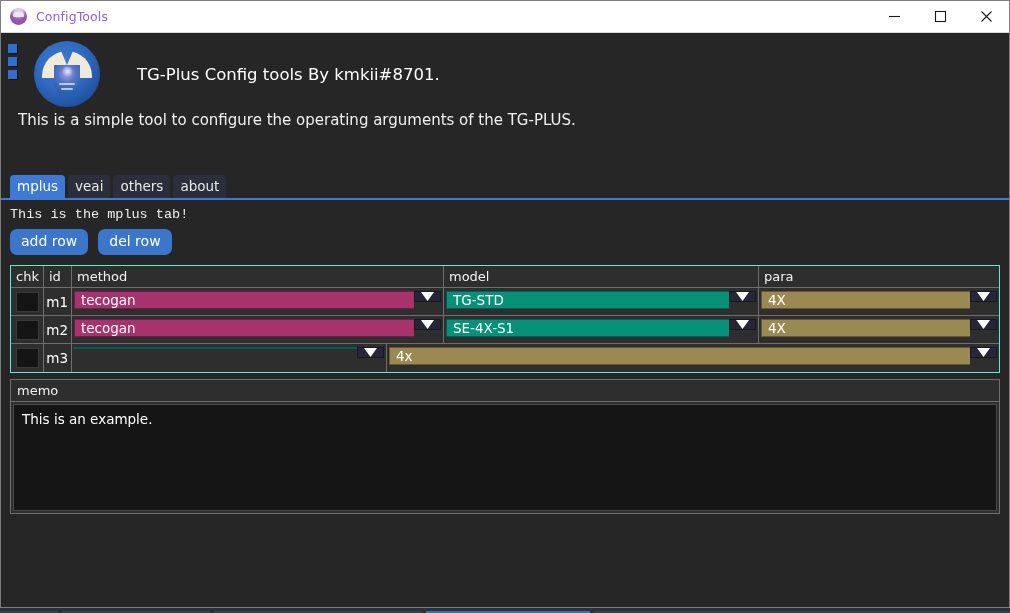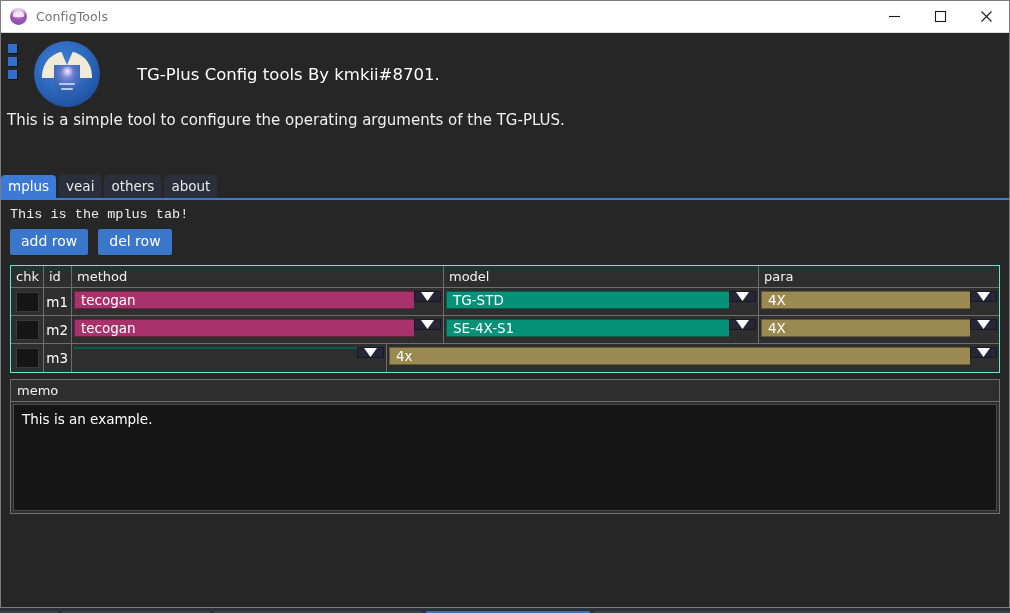--- a/index.html
+++ b/index.html
@@ -48,21 +48,21 @@
     content: "";
     position: absolute;
     left: 3px; top: 3.5px;
     width: 11px; height: 5px;
     background: #f0e9f5;
     border-radius: 6px 6px 2px 2px;
   }
   #title-bar-text {
     margin-left: 9px;
     font-size: 12.5px;
-    color: #737373;
+    color: #8b5cf6;
     font-family: "DejaVu Sans", sans-serif;
     letter-spacing: .1px;
   }
   #title-bar-spacer { flex: 1 1 auto; }
   .win-btn {
     width: 46px; height: 31px;
     display: flex; align-items: center; justify-content: center;
     color: #1a1a1a;
     font-size: 13px;
     background: transparent;
@@ -143,30 +143,31 @@
     margin-left: 37px;
     color: #ffffff;
     font-size: 16.5px;
     font-family: "DejaVu Sans", sans-serif;
   }
 
   
   #subtitle {
     color: #f0f0f0;
     font-size: 15px;
-    padding-left: 6px;
+    padding-left: 17px;
     margin-top: -2px;
     margin-bottom: 9px;
     font-family: "DejaVu Sans", sans-serif;
   }
 
   
   #tab-strip {
     display: flex;
     gap: 3px;
+    padding-left: 9px;
     align-items: flex-start;
     margin-top: 46px;
   }
   .tab {
     font-size: 13.5px;
     padding: 3px 7px 4px 7px;
     border-radius: 4px 4px 0 0;
     background: #2a2f3b;
     color: #e9e9e9;
     font-family: "DejaVu Sans", sans-serif;
@@ -195,21 +196,21 @@
   #action-buttons {
     display: flex;
     gap: 10px;
     margin-top: 6px;
   }
   .action-btn {
     background: #3a76ca;
     color: #ffffff;
     font-size: 14px;
     border: none;
-    border-radius: 2px;
+    border-radius: 7px;
     padding: 4px 11px 5px 11px;
     font-family: "DejaVu Sans", sans-serif;
     line-height: 17px;
     cursor: pointer;
   }
 
   
   #grid-wrap {
     margin: 10px 9px 0 9px;
     border: 1px solid #5eead4;

